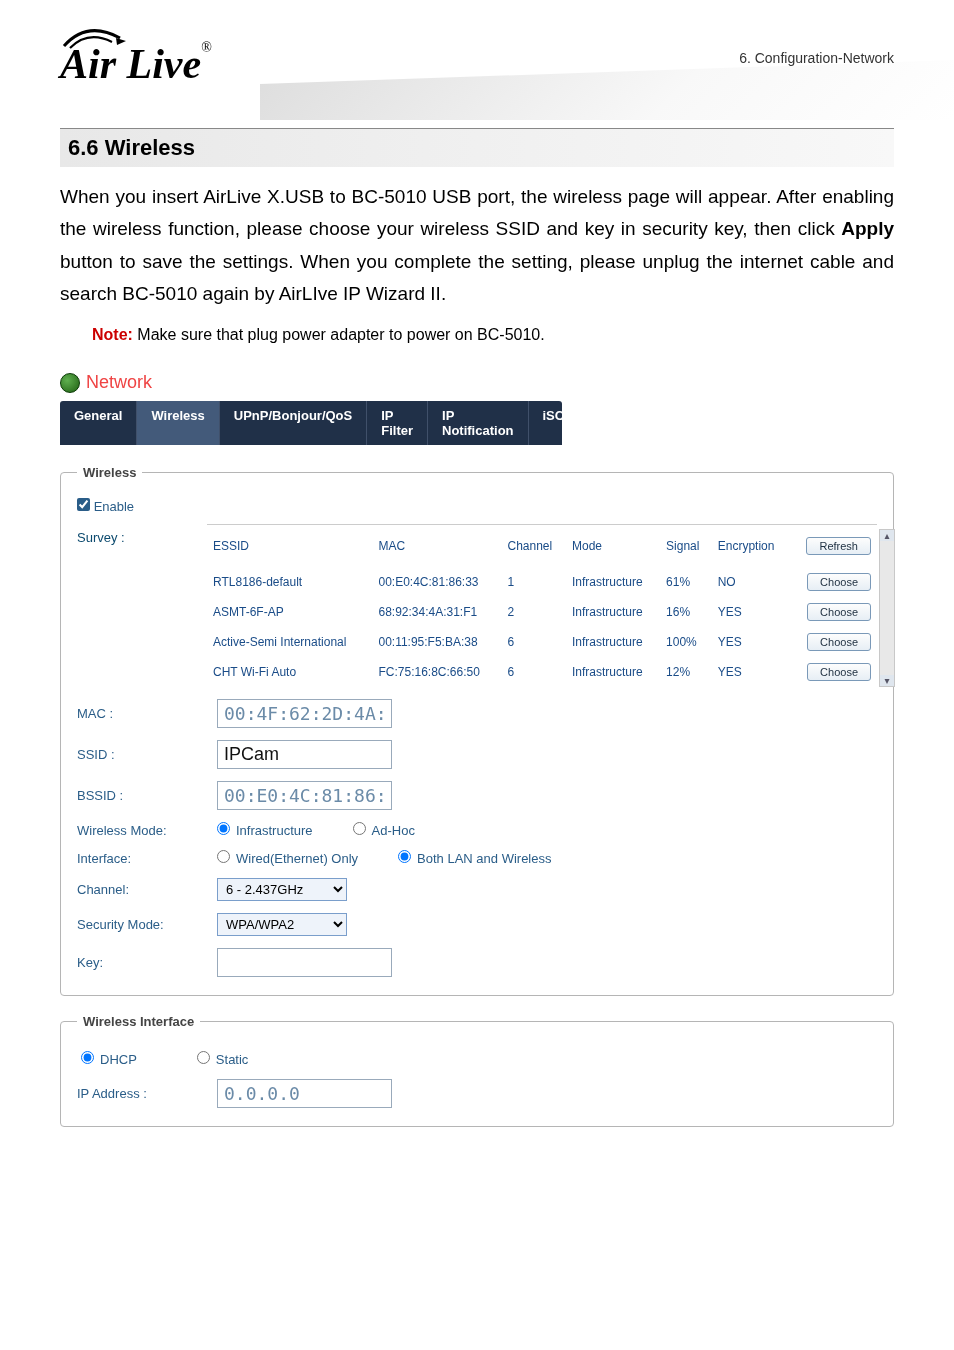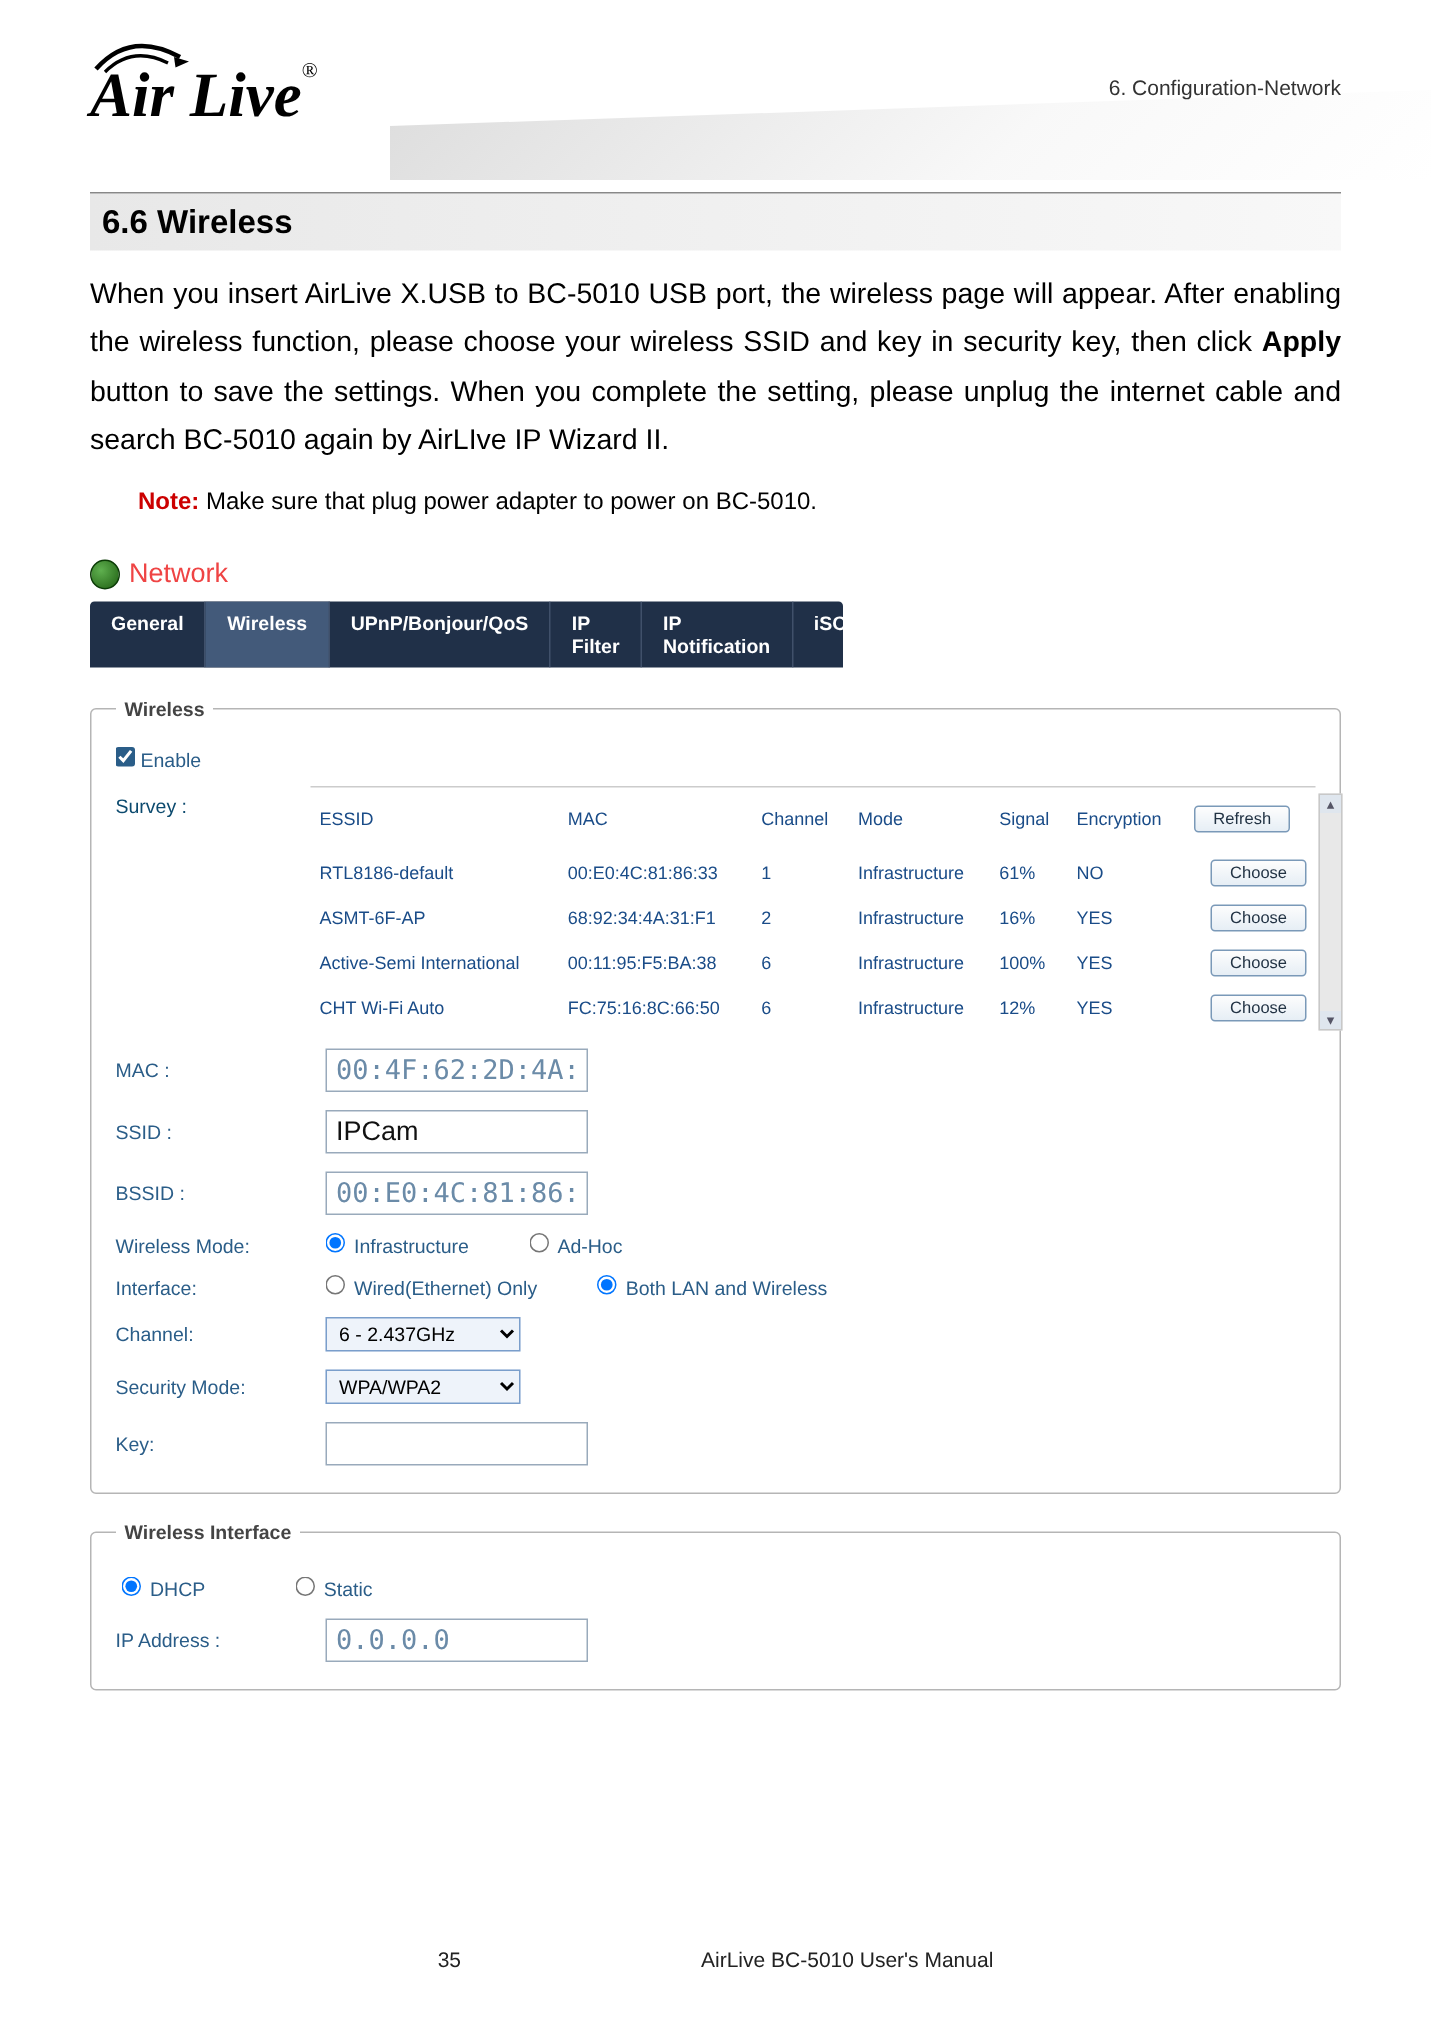--- a/index.html
+++ b/index.html
@@ -233,21 +233,21 @@
         <div class="survey-table-wrap">
           <table class="survey">
             <thead>
               <tr>
                 <th>ESSID</th>
                 <th>MAC</th>
                 <th>Channel</th>
                 <th>Mode</th>
                 <th>Signal</th>
                 <th>Encryption</th>
-                <th style="text-align:left;"><span class="btn-small">Refresh</span></th>
+                <th style="text-align:right;"><span class="btn-small">Refresh</span></th>
               </tr>
             </thead>
             <tbody id="survey-body">
                 <tr>
                   <td>RTL8186-default</td>
                   <td>00:E0:4C:81:86:33</td>
                   <td>1</td>
                   <td>Infrastructure</td>
                   <td>61%</td>
                   <td>NO</td>
@@ -331,17 +331,13 @@
         <label><input type="radio" name="ipmode" checked="" style=""><span>DHCP</span></label>
         <label><input type="radio" name="ipmode" style=""><span>Static</span></label>
       </div>
       <div class="kv-row">
         <div class="k">IP Address :</div>
         <input type="text" readonly="" value="0.0.0.0" style="">
       </div>
     </fieldset>
   </div>
 
-  <div class="footer">
-    <span>35</span>
-    <span>AirLive  BC-5010  User's  Manual</span>
-  </div>
 </div>
 
 </body></html>

